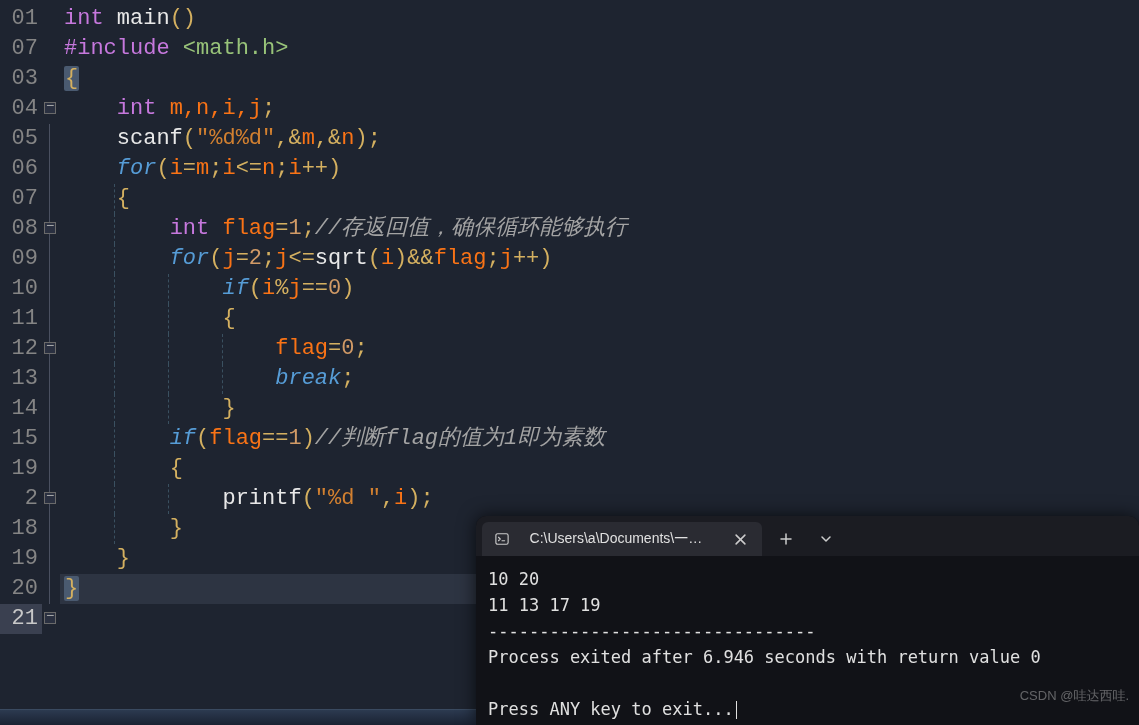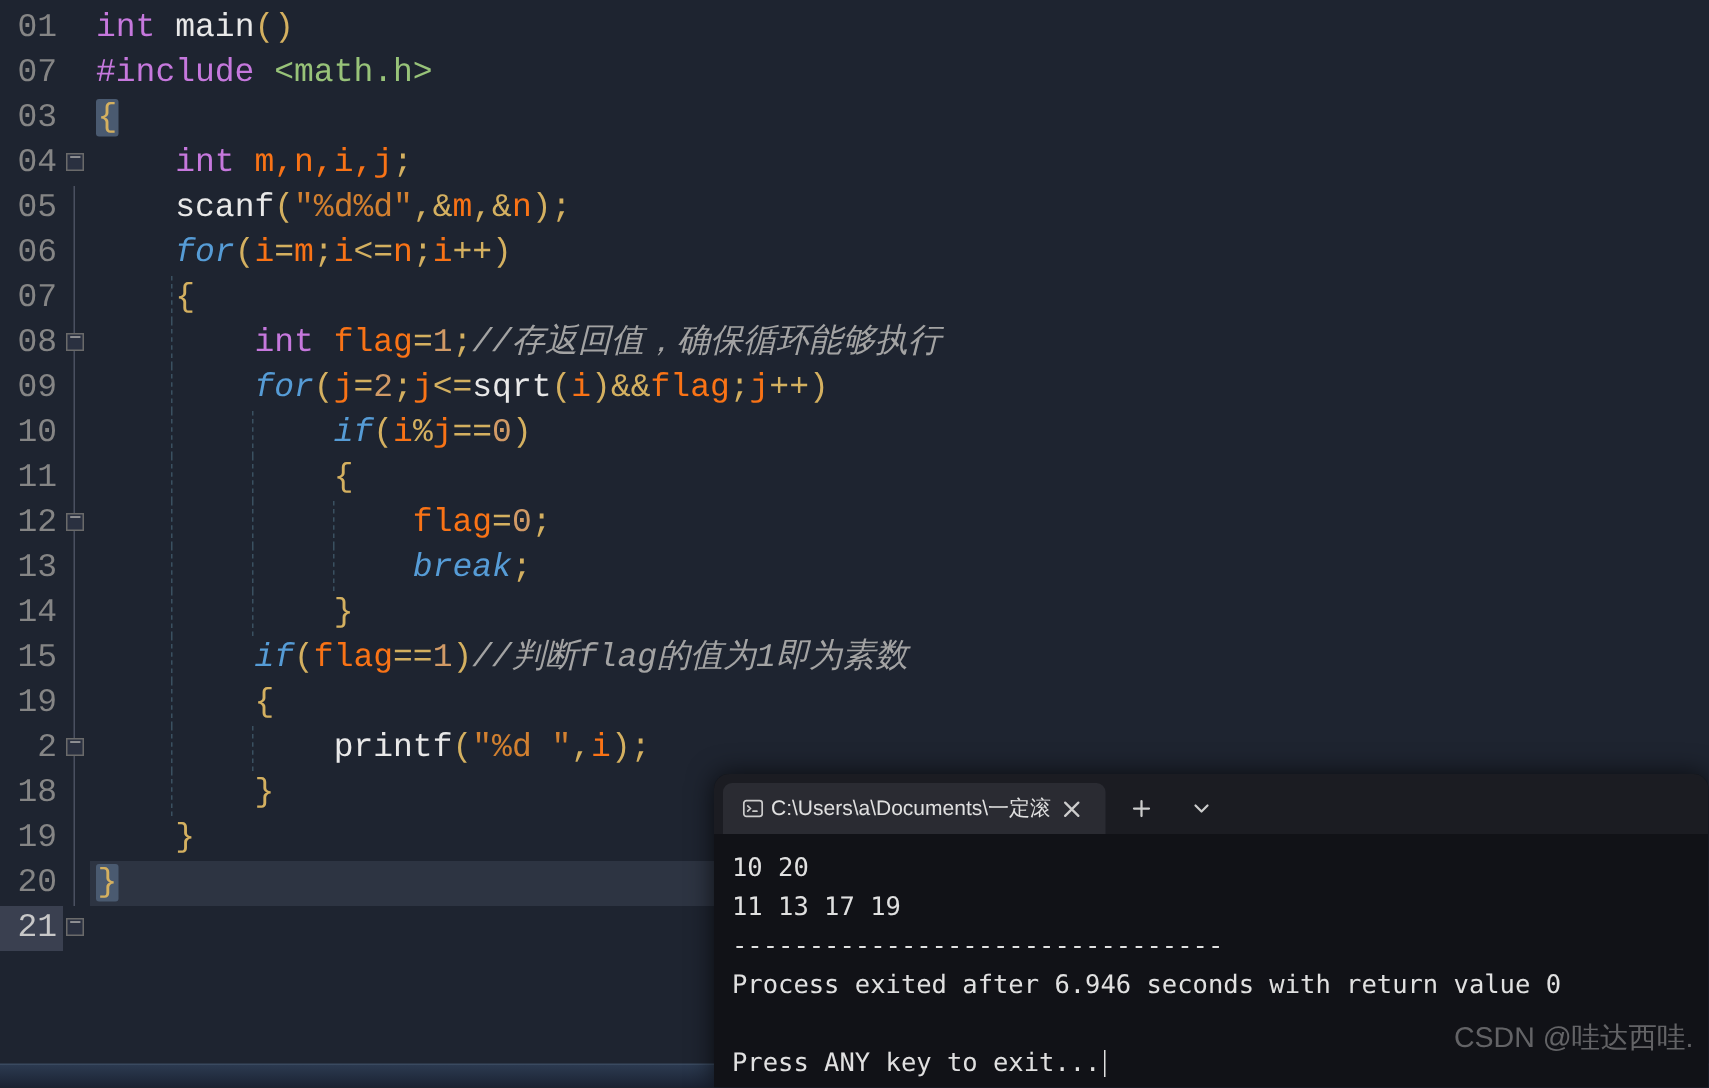--- a/index.html
+++ b/index.html
@@ -121,21 +121,21 @@
     height: 40px;
     background: #1b1c22;
     display: flex;
     align-items: stretch;
     padding-left: 6px;
     gap: 2px;
   }
   .term-tab {
     display: flex;
     align-items: center;
-    gap: 4px;
+    gap: 20px;
     padding: 0 12px;
     background: #2a2b32;
     border-radius: 6px 6px 0 0;
     margin-top: 6px;
     color: #e0e0e0;
     font-family: 'Segoe UI', sans-serif;
     font-size: 14px;
     max-width: 280px;
   }
   .term-tab .term-title-text {
@@ -194,21 +194,21 @@
     height: 16px;
     background: linear-gradient(to bottom, #2c3a50, #1a2232);
     border-top: 1px solid #3a4a60;
   }
   .watermark {
     position: absolute;
     right: 10px;
     bottom: 20px;
     color: rgba(200,200,200,0.45);
     font-family: 'Segoe UI', sans-serif;
-    font-size: 19px;
+    font-size: 13px;
   }
 </style>
 </head>
 <body>
 
 <div class="editor">
   <div class="gutter">
     <div class="ln">01</div>
     <div class="ln">07</div>
     <div class="ln">03</div>

